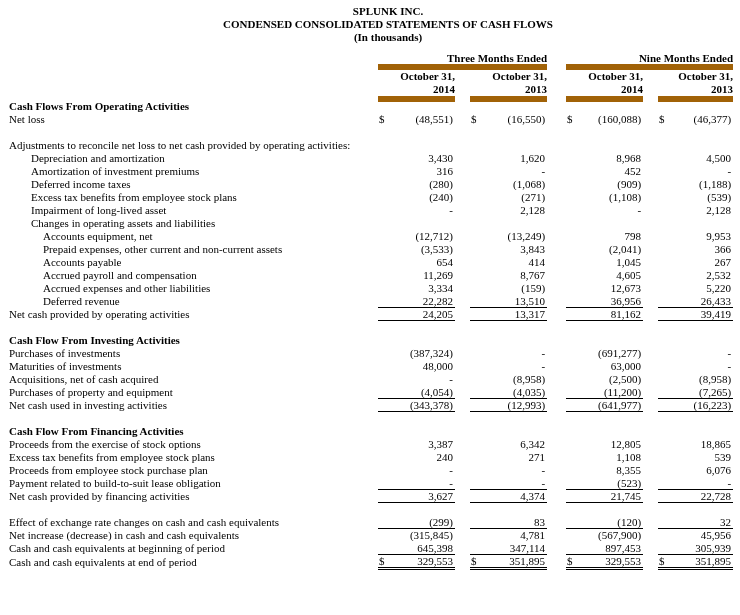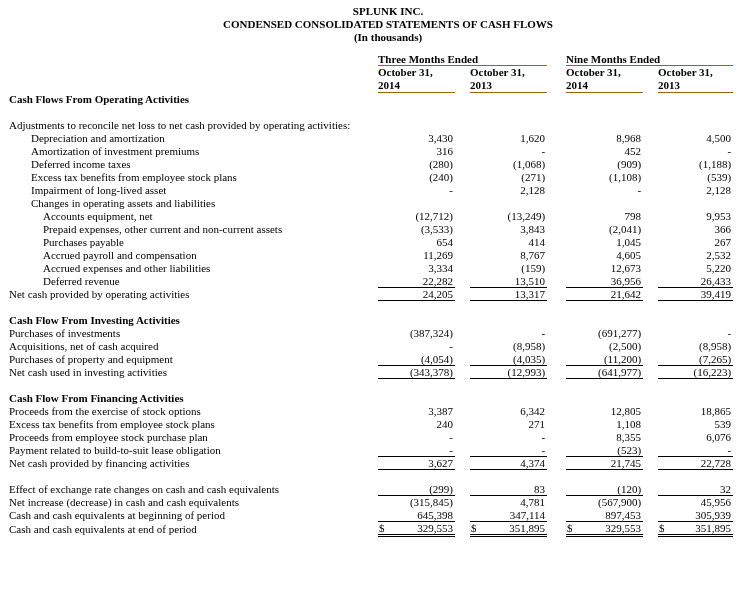--- a/index.html
+++ b/index.html
@@ -26,23 +26,23 @@
   }
   td {
     padding: 0;
     height: 13px;
     line-height: 12px;
     vertical-align: bottom;
     white-space: nowrap;
     overflow: hidden;
   }
   .grp, .dh {
-    text-align: left;
+    text-align: right;
     font-weight: bold;
-    border-bottom: 1px solid #a16207;
+    border-bottom: 6px solid #a16207;
   }
   .dh span { display: block; line-height: 13px; }
   .lbl { padding-left: 3px; }
   .ind1 { padding-left: 25px; }
   .ind2 { padding-left: 37px; }
   .sec { font-weight: bold; margin-top: 12px; }
   .cur { text-align: left; padding-left: 1px; }
   .val { text-align: right; padding-right: 2px; }
   .u1 { border-bottom: 1px solid #000; }
   .u2 { border-bottom: 3px double #000; }
@@ -110,20 +110,34 @@
         <td data-name="column-gap"></td>
         <td class="cur" data-name="currency-symbol"></td>
         <td class="val" data-name="cell-value"></td>
         <td data-name="column-gap"></td>
         <td class="cur" data-name="currency-symbol"></td>
         <td class="val" data-name="cell-value"></td>
         <td data-name="column-gap"></td>
         <td class="cur" data-name="currency-symbol"></td>
         <td class="val" data-name="cell-value"></td>
       </tr>
+      <tr data-name="table-row">
+        <td class="lbl ind0" data-name="row-label">Net loss</td>
+        <td class="cur" data-name="currency-symbol">$</td>
+        <td class="val" data-name="cell-value">(48,551)</td>
+        <td data-name="column-gap"></td>
+        <td class="cur" data-name="currency-symbol">$</td>
+        <td class="val" data-name="cell-value">(16,550)</td>
+        <td data-name="column-gap"></td>
+        <td class="cur" data-name="currency-symbol">$</td>
+        <td class="val" data-name="cell-value">(160,088)</td>
+        <td data-name="column-gap"></td>
+        <td class="cur" data-name="currency-symbol">$</td>
+        <td class="val" data-name="cell-value">(46,377)</td>
+      </tr>
       <tr data-name="spacer-row">
         <td data-name="spacer" colspan="12"></td>
       </tr>
       <tr data-name="table-row">
         <td class="lbl ind0" data-name="row-label">Adjustments to reconcile net loss to net cash provided by operating activities:</td>
         <td class="cur" data-name="currency-symbol"></td>
         <td class="val" data-name="cell-value"></td>
         <td data-name="column-gap"></td>
         <td class="cur" data-name="currency-symbol"></td>
         <td class="val" data-name="cell-value"></td>
@@ -240,21 +254,21 @@
         <td class="cur" data-name="currency-symbol"></td>
         <td class="val" data-name="cell-value">3,843</td>
         <td data-name="column-gap"></td>
         <td class="cur" data-name="currency-symbol"></td>
         <td class="val" data-name="cell-value">(2,041)</td>
         <td data-name="column-gap"></td>
         <td class="cur" data-name="currency-symbol"></td>
         <td class="val" data-name="cell-value">366</td>
       </tr>
       <tr data-name="table-row">
-        <td class="lbl ind2" data-name="row-label">Purchases payable</td>
+        <td class="lbl ind2" data-name="row-label">Accounts payable</td>
         <td class="cur" data-name="currency-symbol"></td>
         <td class="val" data-name="cell-value">654</td>
         <td data-name="column-gap"></td>
         <td class="cur" data-name="currency-symbol"></td>
         <td class="val" data-name="cell-value">414</td>
         <td data-name="column-gap"></td>
         <td class="cur" data-name="currency-symbol"></td>
         <td class="val" data-name="cell-value">1,045</td>
         <td data-name="column-gap"></td>
         <td class="cur" data-name="currency-symbol"></td>
@@ -304,21 +318,21 @@
       </tr>
       <tr data-name="table-row">
         <td class="lbl ind0" data-name="row-label">Net cash provided by operating activities</td>
         <td class="cur u1" data-name="currency-symbol"></td>
         <td class="val u1" data-name="cell-value">24,205</td>
         <td data-name="column-gap"></td>
         <td class="cur u1" data-name="currency-symbol"></td>
         <td class="val u1" data-name="cell-value">13,317</td>
         <td data-name="column-gap"></td>
         <td class="cur u1" data-name="currency-symbol"></td>
-        <td class="val u1" data-name="cell-value">21,642</td>
+        <td class="val u1" data-name="cell-value">81,162</td>
         <td data-name="column-gap"></td>
         <td class="cur u1" data-name="currency-symbol"></td>
         <td class="val u1" data-name="cell-value">39,419</td>
       </tr>
       <tr data-name="spacer-row">
         <td data-name="spacer" colspan="12"></td>
       </tr>
       <tr data-name="section-header-row">
         <td class="lbl ind0 sec" data-name="row-label">Cash Flow From Investing Activities</td>
         <td class="cur" data-name="currency-symbol"></td>
@@ -336,20 +350,34 @@
       <tr data-name="table-row">
         <td class="lbl ind0" data-name="row-label">Purchases of investments</td>
         <td class="cur" data-name="currency-symbol"></td>
         <td class="val" data-name="cell-value">(387,324)</td>
         <td data-name="column-gap"></td>
         <td class="cur" data-name="currency-symbol"></td>
         <td class="val" data-name="cell-value">-</td>
         <td data-name="column-gap"></td>
         <td class="cur" data-name="currency-symbol"></td>
         <td class="val" data-name="cell-value">(691,277)</td>
+        <td data-name="column-gap"></td>
+        <td class="cur" data-name="currency-symbol"></td>
+        <td class="val" data-name="cell-value">-</td>
+      </tr>
+      <tr data-name="table-row">
+        <td class="lbl ind0" data-name="row-label">Maturities of investments</td>
+        <td class="cur" data-name="currency-symbol"></td>
+        <td class="val" data-name="cell-value">48,000</td>
+        <td data-name="column-gap"></td>
+        <td class="cur" data-name="currency-symbol"></td>
+        <td class="val" data-name="cell-value">-</td>
+        <td data-name="column-gap"></td>
+        <td class="cur" data-name="currency-symbol"></td>
+        <td class="val" data-name="cell-value">63,000</td>
         <td data-name="column-gap"></td>
         <td class="cur" data-name="currency-symbol"></td>
         <td class="val" data-name="cell-value">-</td>
       </tr>
       <tr data-name="table-row">
         <td class="lbl ind0" data-name="row-label">Acquisitions, net of cash acquired</td>
         <td class="cur" data-name="currency-symbol"></td>
         <td class="val" data-name="cell-value">-</td>
         <td data-name="column-gap"></td>
         <td class="cur" data-name="currency-symbol"></td>

